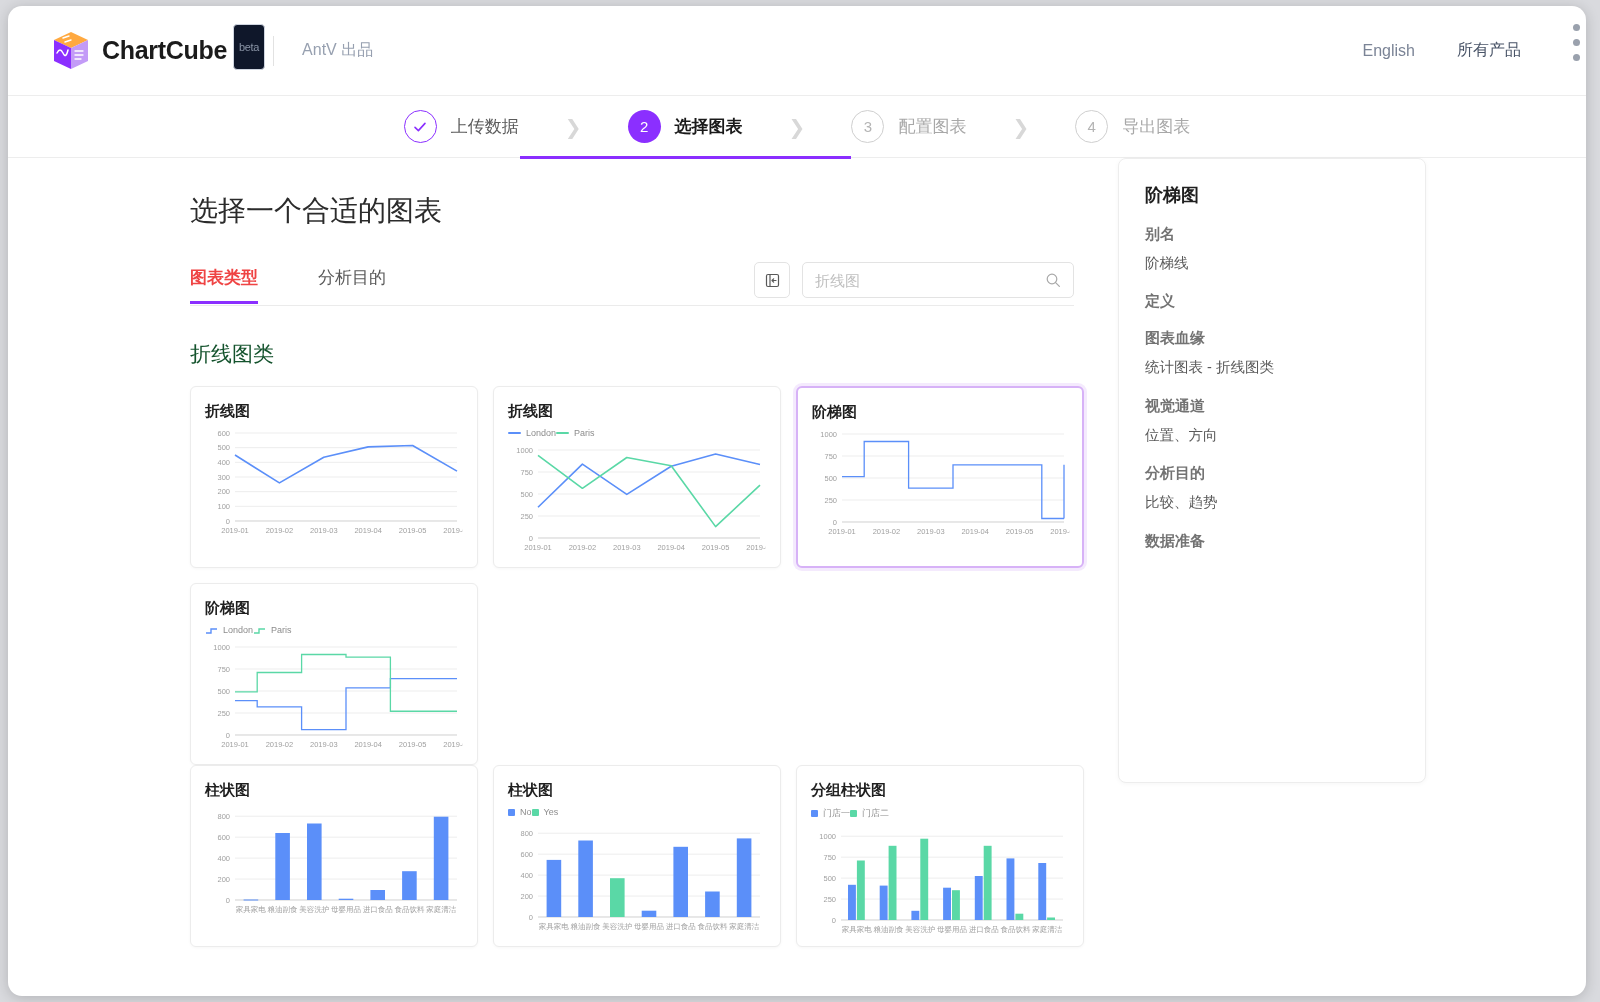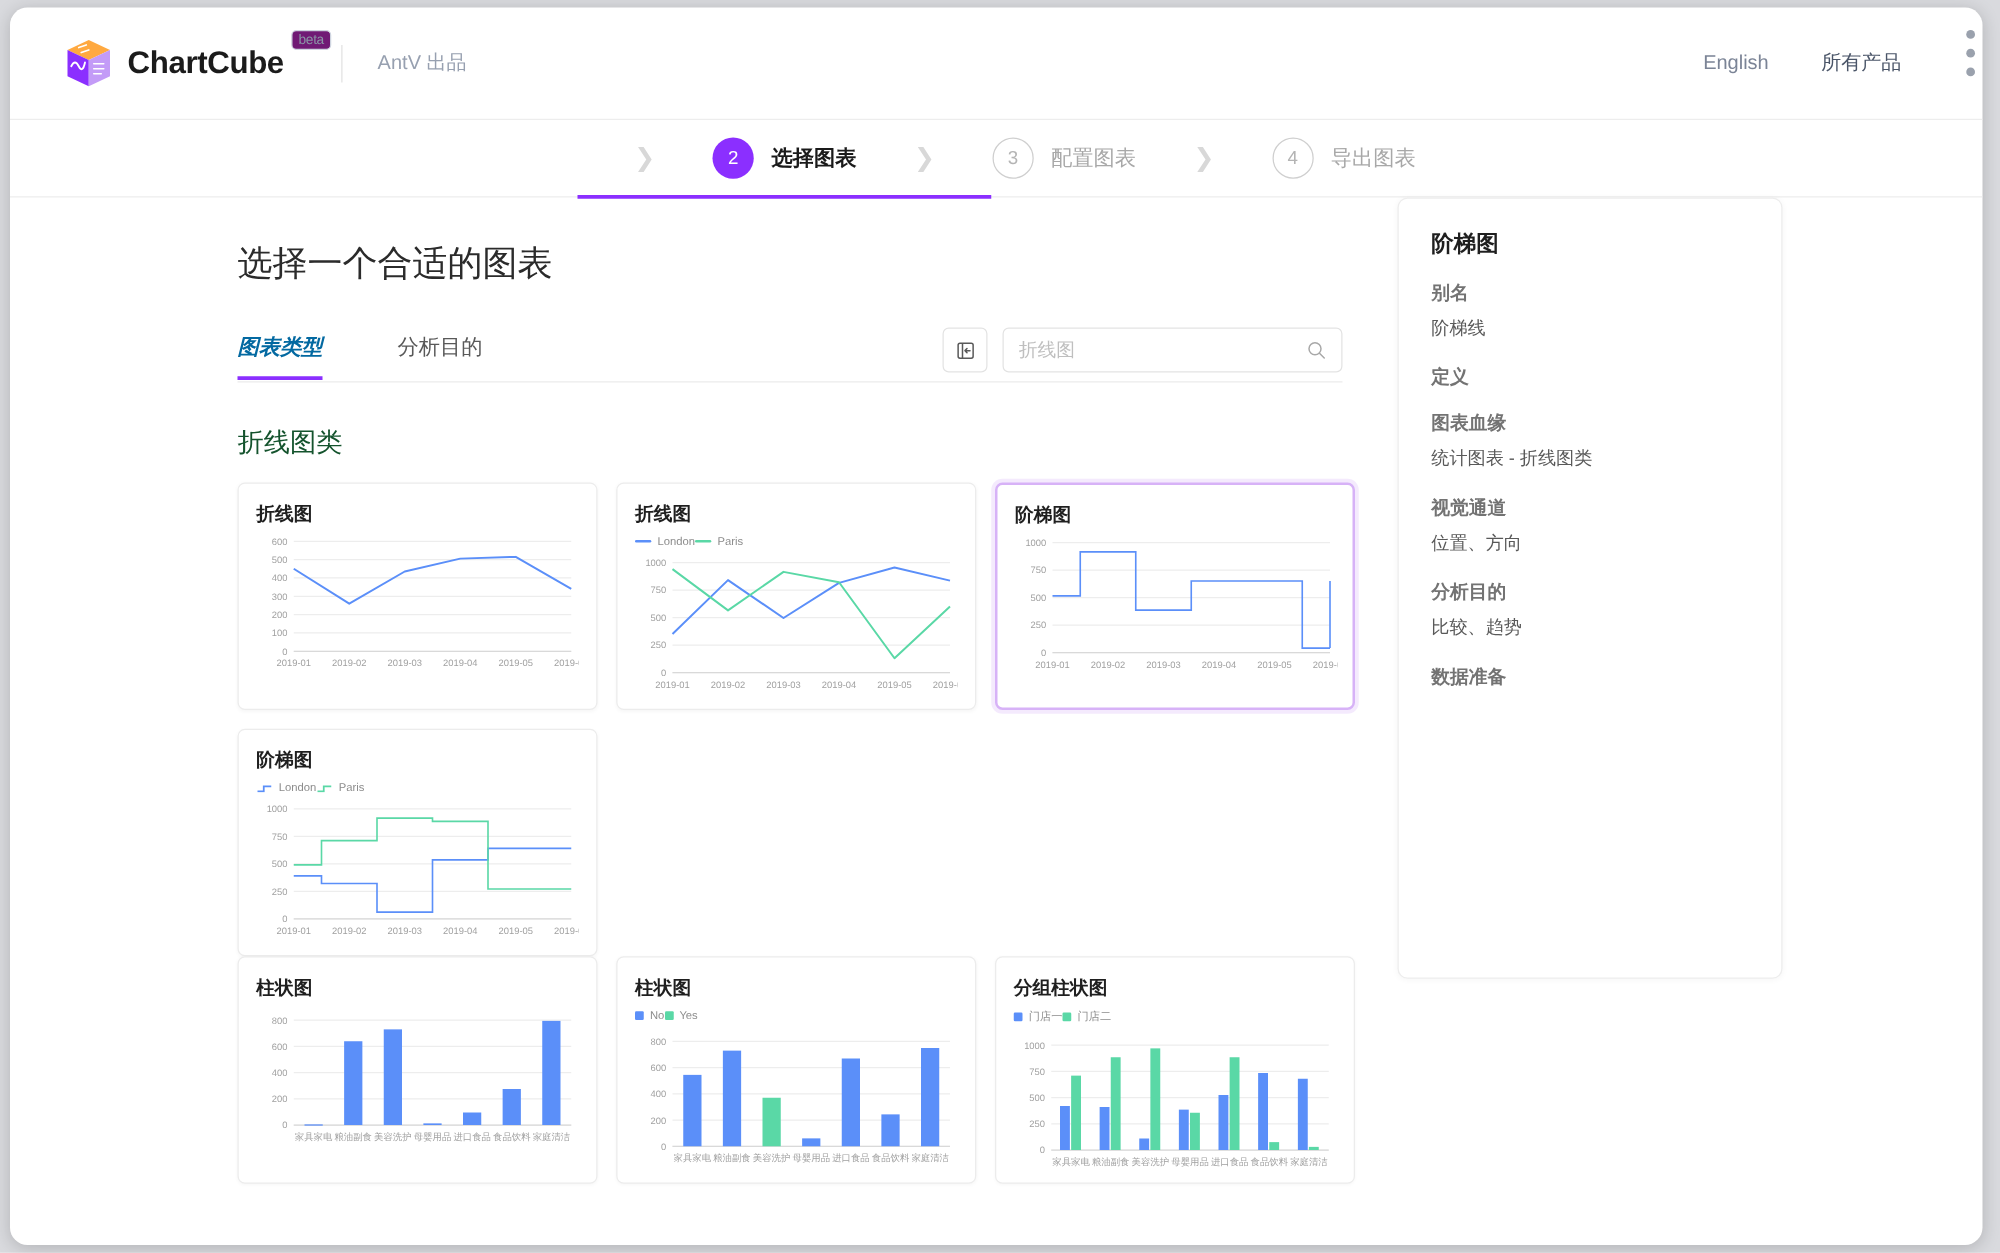--- a/index.html
+++ b/index.html
@@ -33,22 +33,22 @@
   .brand { display: flex; align-items: center; gap: 12px; }
   .logo-cube { width: 38px; height: 40px; position: relative; }
   .brand-name {
     font-size: 25px; font-weight: bold; color: #1b1b1b; letter-spacing: -0.3px;
     position: relative;
   }
   .beta {
     position: absolute; top: -12px; right: -38px;
     font-size: 11px; color: #8a94a6;
     border: 1px solid #cfd5e0; border-radius: 4px;
-    padding: 1px 5px; font-weight: normal;
-    background: #701a75;
+    padding: 16px 5px; font-weight: normal;
+    background: #0f172a;
   }
   .hdr-divider { width: 1px; height: 30px; background: #e2e2e2; margin: 0 28px 0 46px; }
   .antv { font-size: 16px; color: #97a0b0; }
   .hdr-right { margin-left: auto; display: flex; align-items: center; gap: 42px; justify-content: space-between; }
   .hdr-link { font-size: 16px; color: #7b8496; cursor: pointer; }
   .hdr-prod { font-size: 16px; color: #4a5568; display: flex; align-items: center; gap: 9px; cursor: pointer; }
   .caret { width: 0; height: 0; border-left: 6px solid transparent; border-right: 6px solid transparent; border-top: 7px solid #5a6madd; border-top-color:#5c6b84; }
 
   
   .steps {
@@ -76,21 +76,21 @@
   .sep { color: #d8d8d8; font-size: 20px; padding: 0 46px; user-select: none; }
 
   
   .body { position: relative; height: 836px; margin-left: 30px; }
   .content { position: absolute; left: 0; top: 0; width: 1110px; height: 836px; padding: 34px 0 0 152px; }
   .page-title { font-size: 28px; color: #2b2b2b; font-weight: normal; }
 
   .tabsrow { margin-top: 32px; width: 884px; display: flex; align-items: center; position: relative; }
   .tabs { display: flex; gap: 60px; }
   .tab { font-size: 17px; color: #595959; padding-bottom: 14px; cursor: pointer; position: relative; }
-  .tab.active { color: #0369a1; font-weight: bold; font-style: italic; }
+  .tab.active { color: #ef4444; font-weight: bold; }
   .tab.active::after { content:''; position:absolute; left:0; right:0; bottom:-1px; height:3px; background:#8b2fff; }
   .tools { margin-left: auto; display: flex; align-items: center; gap: 12px; padding-bottom: 8px; }
   .icon-btn {
     width: 36px; height: 36px; border: 1px solid #e3e3e3; border-radius: 5px;
     display: flex; align-items: center; justify-content: center; background:#fff; cursor: pointer;
   }
   .searchbox {
     width: 272px; height: 36px; border: 1px solid #e3e3e3; border-radius: 5px;
     display: flex; align-items: center; padding: 0 12px; background:#fff;
   }
@@ -165,20 +165,28 @@
     <div class="hdr-right">
       <div class="hdr-link">English</div>
       <div class="hdr-prod">
         <span>所有产品</span>
         <span class="caret"></span>
       </div>
     </div>
   </div>
 
   <div class="steps">
+    <div class="step is-done">
+      <div class="step-circle done">
+        <svg width="14" height="14" viewBox="0 0 14 14">
+            <path d="M2 7.4 L5.4 10.6 L12 3.4" stroke="#8b2fff" stroke-width="1.6" fill="none" stroke-linecap="round" stroke-linejoin="round"></path>
+          </svg>
+      </div>
+      <div class="step-label">上传数据</div>
+    </div>
     <div class="sep">❯</div>
     <div class="step is-active" style="position:relative;">
       <div class="step-circle active">2</div>
       <div class="step-label">选择图表</div>
       <div class="step-underline" style="left:-108px; right:-108px;"></div>
     </div>
     <div class="sep">❯</div>
     <div class="step is-todo">
       <div class="step-circle todo">3</div>
       <div class="step-label">配置图表</div>

